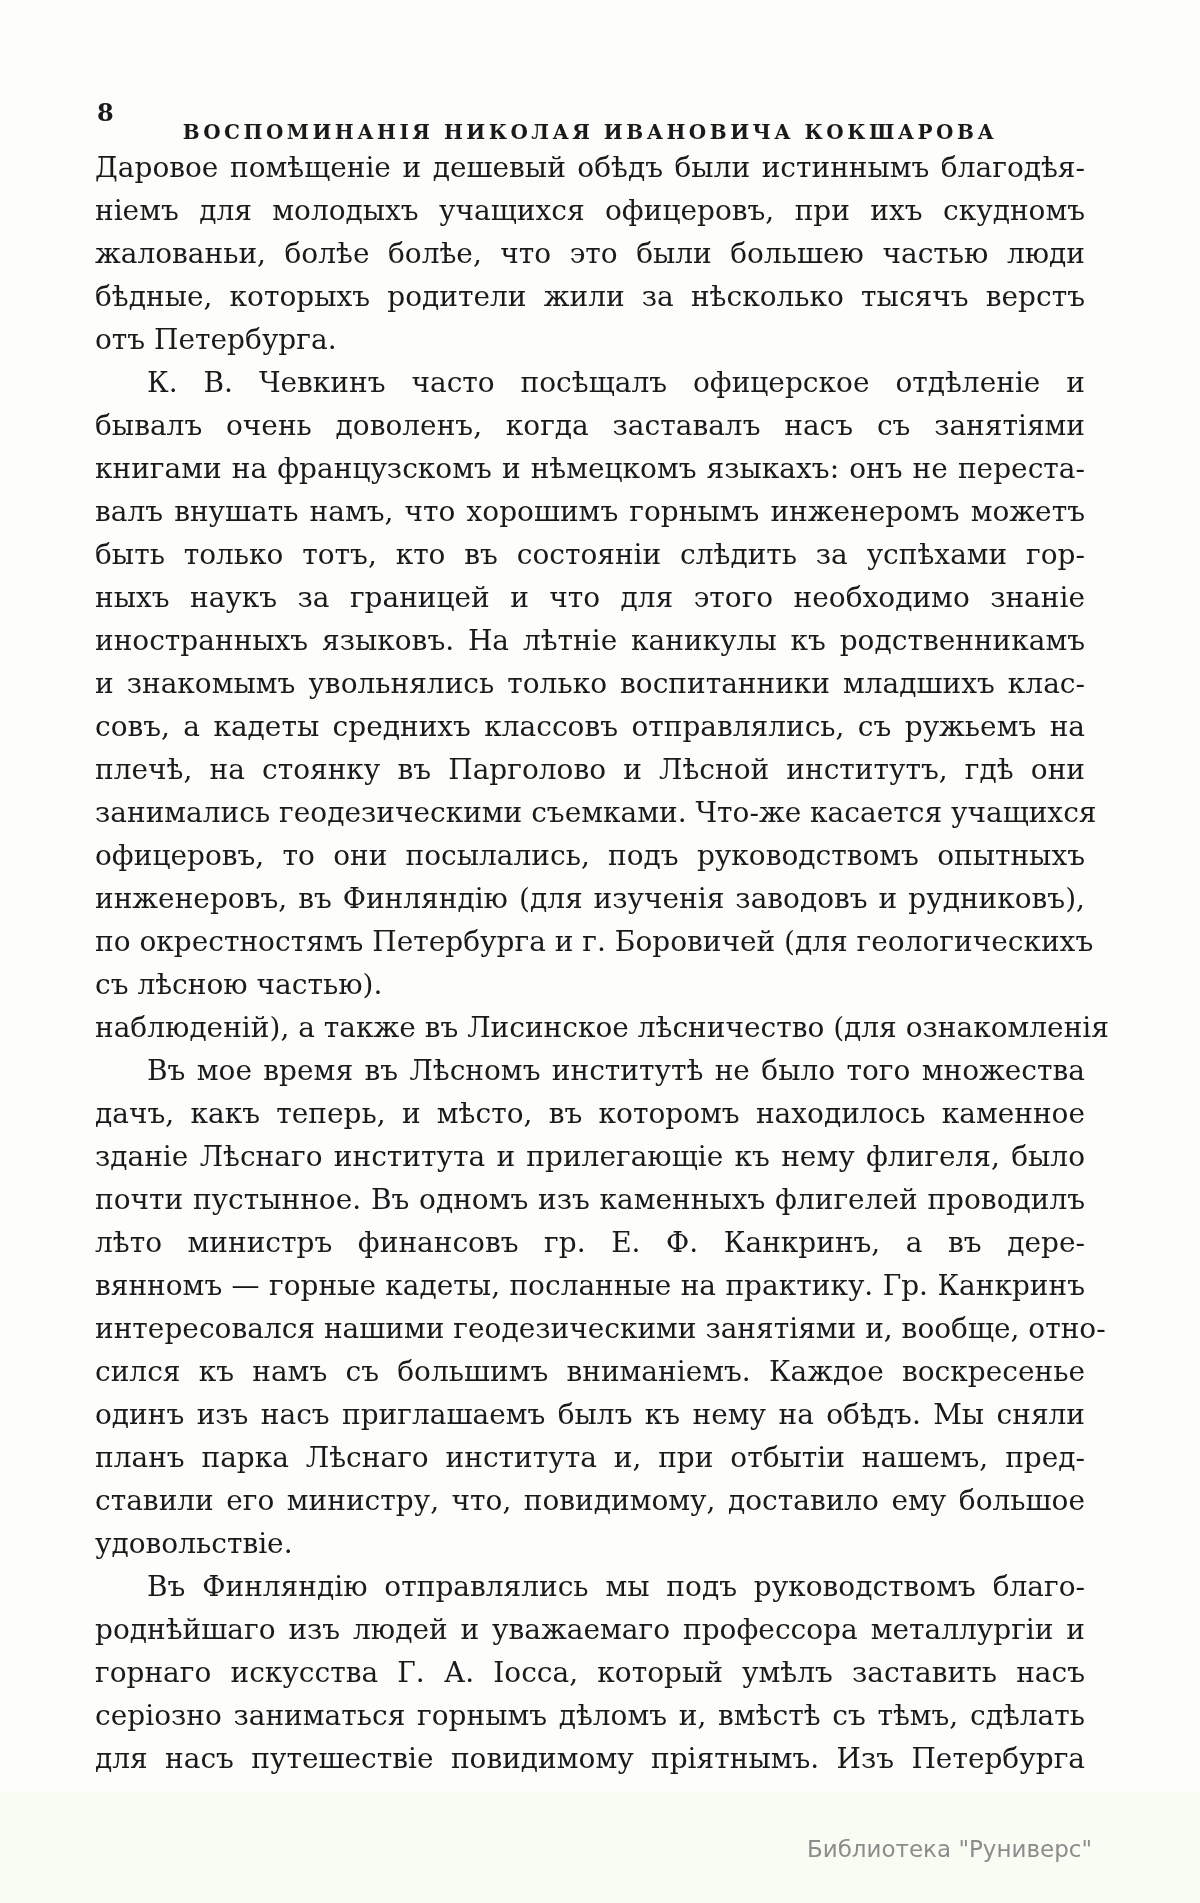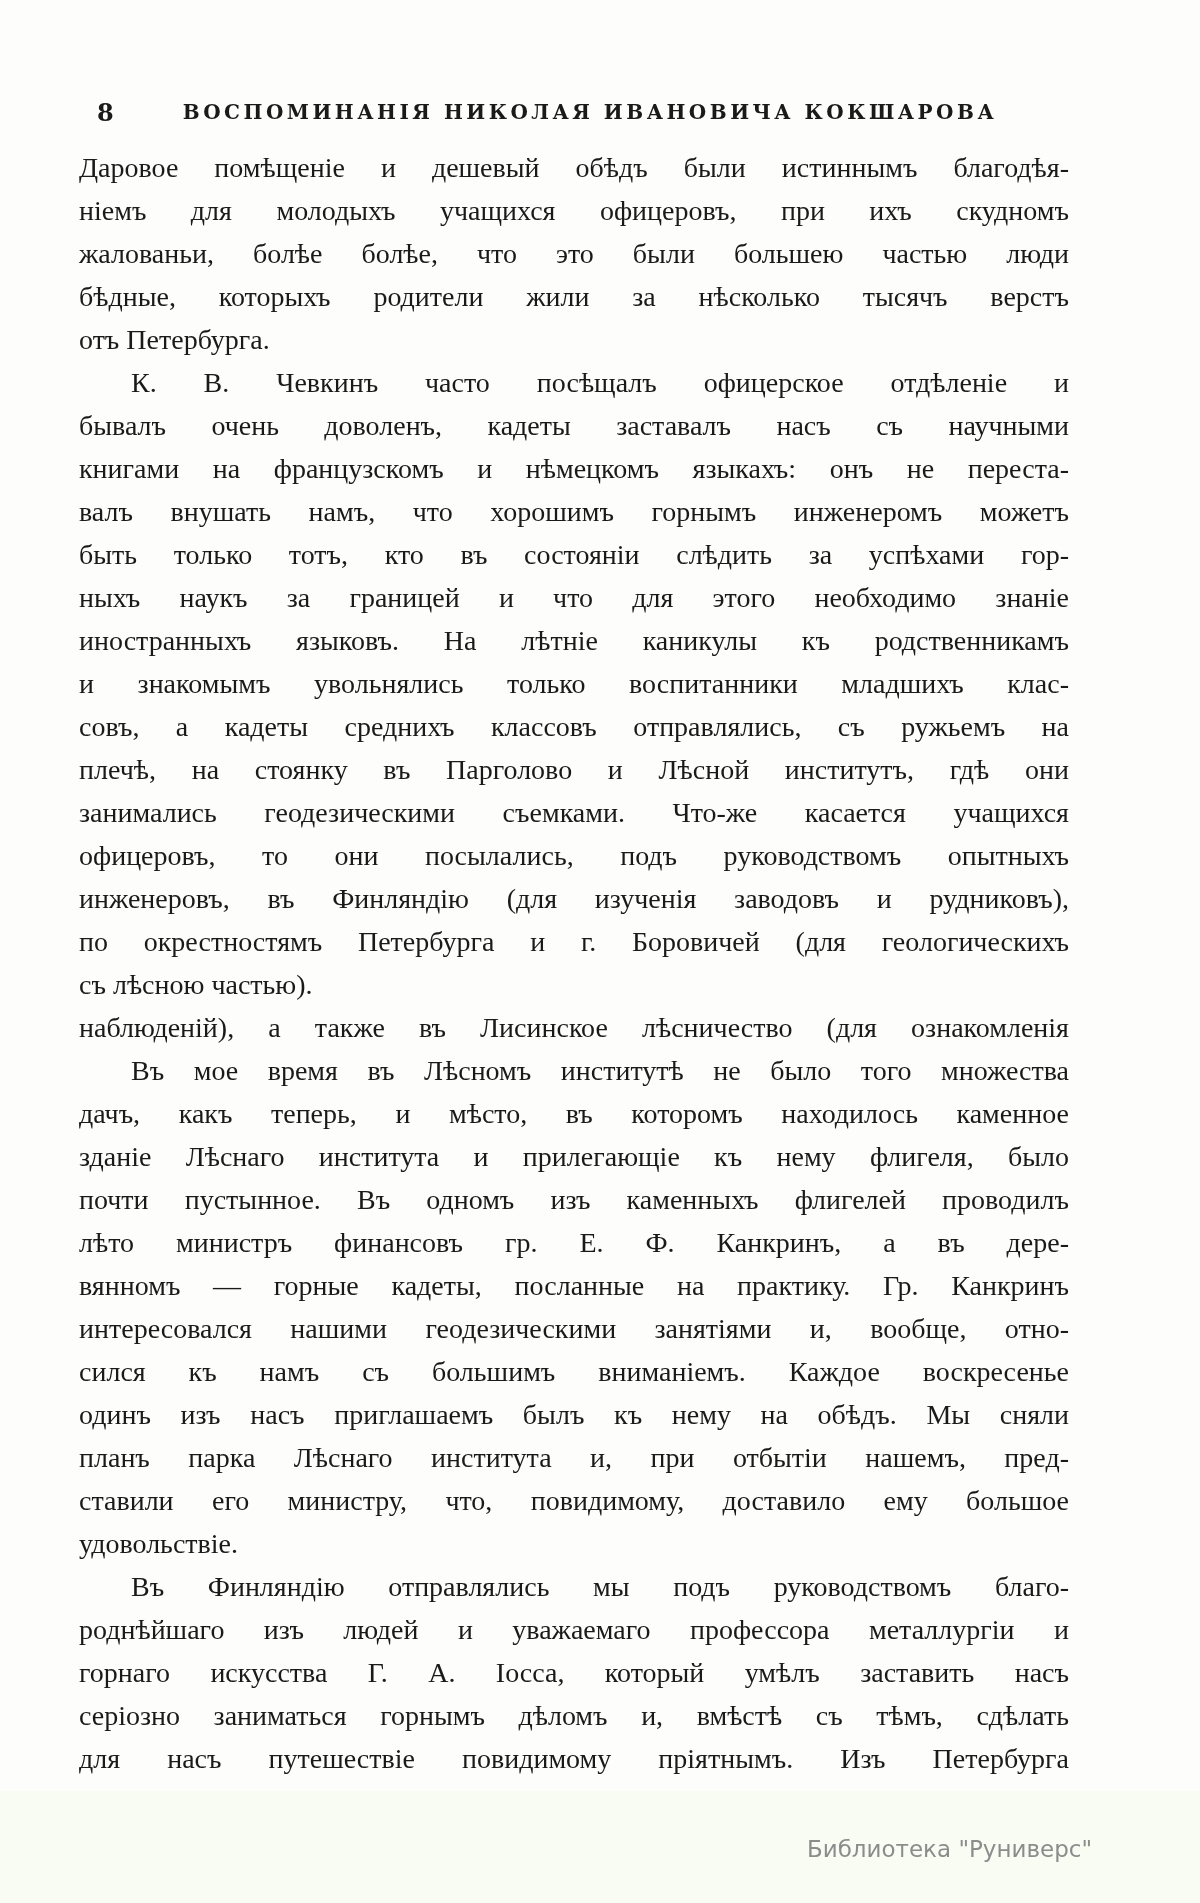--- a/index.html
+++ b/index.html
@@ -31,29 +31,29 @@
     font-size: 24px;
     font-weight: bold;
   }
   .running-title {
     text-align: center;
     font-size: 20px;
     font-weight: bold;
     letter-spacing: 3.5px;
     padding-top: 4px;
     white-space: nowrap;
+    margin-top: 20px;
   }
   .body-text {
     position: absolute;
     top: 146px;
-    left: 79px;
+    left: 95px;
     width: 990px;
     font-size: 28px;
     line-height: 43px;
-    font-family: Liberation Serif, serif;
   }
   .paragraph { margin: 0; }
   .line {
     height: 43px;
     text-align: justify;
     text-align-last: justify;
     white-space: nowrap;
   }
   .paragraph.indented .line:first-child { text-indent: 52px; }
   .line.short-last {
@@ -86,21 +86,21 @@
     <div class="paragraph">
       <div class="line">Даровое помѣщеніе и дешевый обѣдъ были истиннымъ благодѣя-</div>
       <div class="line">ніемъ для молодыхъ учащихся офицеровъ, при ихъ скудномъ</div>
       <div class="line">жалованьи, болѣе болѣе, что это были большею частью люди</div>
       <div class="line">бѣдные, которыхъ родители жили за нѣсколько тысячъ верстъ</div>
       <div class="line short-last">отъ Петербурга.</div>
     </div>
 
     <div class="paragraph indented">
       <div class="line">К. В. Чевкинъ часто посѣщалъ офицерское отдѣленіе и</div>
-      <div class="line">бывалъ очень доволенъ, кадеты заставалъ насъ съ научными</div>
+      <div class="line">бывалъ очень доволенъ, когда заставалъ насъ съ занятіями</div>
       <div class="line">книгами на французскомъ и нѣмецкомъ языкахъ: онъ не переста-</div>
       <div class="line">валъ внушать намъ, что хорошимъ горнымъ инженеромъ можетъ</div>
       <div class="line">быть только тотъ, кто въ состояніи слѣдить за успѣхами гор-</div>
       <div class="line">ныхъ наукъ за границей и что для этого необходимо знаніе</div>
       <div class="line">иностранныхъ языковъ. На лѣтніе каникулы къ родственникамъ</div>
       <div class="line">и знакомымъ увольнялись только воспитанники младшихъ клас-</div>
       <div class="line">совъ, а кадеты среднихъ классовъ отправлялись, съ ружьемъ на</div>
       <div class="line">плечѣ, на стоянку въ Парголово и Лѣсной институтъ, гдѣ они</div>
       <div class="line">занимались геодезическими съемками. Что-же касается учащихся</div>
       <div class="line">офицеровъ, то они посылались, подъ руководствомъ опытныхъ</div>

